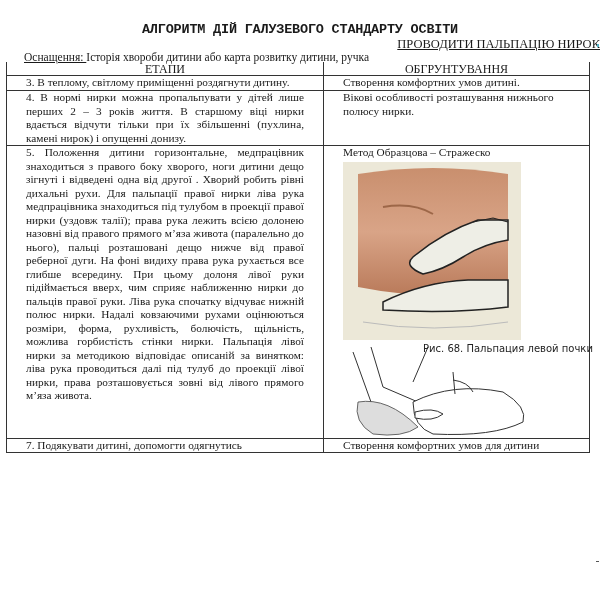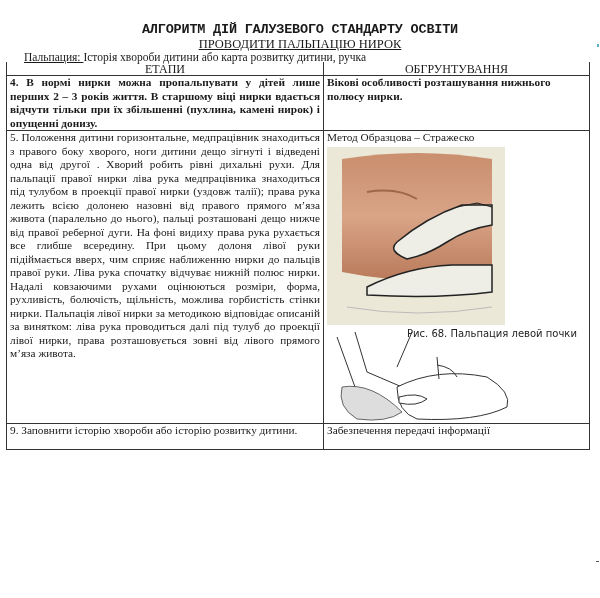--- a/index.html
+++ b/index.html
@@ -1,59 +1,63 @@
 <!DOCTYPE html>
 <html><head>
 <meta charset="utf-8">
 <style>
   html, body { margin:0; padding:0; background:#ffffff; }
   body { width:600px; height:598px; position:relative; overflow:hidden;
          font-family:"Liberation Serif", "DejaVu Serif", serif; color:#1a1a1a; }
   .title { position:absolute; left:0; width:600px; top:22px; text-align:center;
            font-weight:bold; font-size:13.5px; letter-spacing:-0.2px;font-family:Liberation Mono, monospace; }
-  .subtitle { position:absolute; left:0; width:600px; top:37px; text-align:center;
+  .subtitle { position:absolute; left:0; width:600px; top:37px; text-align:right;
               font-size:12.5px; text-decoration:underline; }
   .equip { position:absolute; left:24px; top:51px; font-size:11.5px; white-space:nowrap; }
   .equip .lbl { text-decoration:underline; }
   table.algo { position:absolute; left:6px; top:62px; width:583px; border-collapse:collapse;
                table-layout:fixed; font-size:11.3px; line-height:13.5px; }
   table.algo col.c1 { width:317px; }
   table.algo col.c2 { width:266px; }
-  table.algo td, table.algo th { border:1.2px solid #333; padding:0 3px; vertical-align:top; }
+  table.algo td, table.algo th { border:1.2px solid #333; padding:0 19px; vertical-align:top; }
   table.algo th { font-weight:normal; font-size:12px; text-align:center; height:12px; line-height:12px; padding-top:1px; }
   table.algo tr.head th { border-top:none; }
   td.just { text-align:justify; }
   .r1 td { height:30px; } .r2 td { height:12px; } .r3 td { height:14px; }
-  .r4 td { height:53px;font-weight:bold; } .r5 td { height:283px; } .r6 td { height:59px; }
+  .r4 td { height:53px; } .r5 td { height:283px; } .r6 td { height:59px; }
   .r7 td { height:13px; } .r8 td { height:12px; } .r9 td { height:25px; }
   .fig1 { margin-top:2px; width:178px; height:178px; background:#ece8d8; position:relative; overflow:hidden; }
   .fig2 { margin-top:2px; width:250px; height:96px; position:relative; }
   .fig-caption { position:absolute; left:80px; top:2px; font-family:"DejaVu Sans", sans-serif;
                  font-size:10px; line-height:9px; text-align:right; color:#222; }
   .edge-dot { position:absolute; left:597px; top:44px; width:2px; height:3px; background:#5ab4c8; }
   .edge-dash { position:absolute; left:596px; top:561px; width:3px; height:1px; background:#555; }
 </style>
 </head>
 <body>
 
 <div class="title">АЛГОРИТМ ДІЙ ГАЛУЗЕВОГО СТАНДАРТУ ОСВІТИ</div>
 <div class="subtitle">ПРОВОДИТИ ПАЛЬПАЦІЮ НИРОК</div>
 <div class="equip">
-  <span class="lbl">Пальпация: </span><span>Історія хвороби дитини або карта розвитку дитини, ручка</span>
+  <span class="lbl">Оснащення: </span><span>Історія хвороби дитини або карта розвитку дитини, ручка</span>
 </div>
 
 <table class="algo">
   <colgroup>
       <col class="c1">
       <col class="c2">
     </colgroup>
   <tbody>
       <tr class="head">
     <th>ЕТАПИ</th>
     <th>ОБГРУНТУВАННЯ</th>
+  </tr>
+  <tr class="r3">
+    <td>3. В теплому, світлому приміщенні роздягнути дитину.</td>
+    <td>Створення комфортних умов дитині.</td>
   </tr>
   <tr class="r4">
     <td class="just">4. В нормі нирки можна пропальпувати у дітей лише перших 2 – 3 років життя. В старшому віці нирки вдається відчути тільки при їх збільшенні (пухлина, камені нирок) і опущенні донизу.</td>
     <td>Вікові особливості розташування нижнього полюсу нирки.</td>
   </tr>
   <tr class="r5">
     <td class="just">5. Положення дитини горизонтальне, медпрацівник знаходиться з правого боку хворого, ноги дитини дещо зігнуті і відведені одна від другої . Хворий робить рівні дихальні рухи. Для пальпації правої нирки ліва рука медпрацівника знаходиться під тулубом в проекції правої нирки (уздовж талії); права рука лежить всією долонею назовні від правого прямого м’яза живота (паралельно до нього), пальці розташовані дещо нижче від правої реберної дуги. На фоні видиху права рука рухається все глибше всередину. При цьому долоня лівої руки підіймається вверх, чим сприяє наближенню нирки до пальців правої руки. Ліва рука спочатку відчуває нижній полюс нирки. Надалі ковзаючими рухами оцінюються розміри, форма, рухливість, болючість, щільність, можлива горбистість стінки нирки. Пальпація лівої нирки за методикою відповідає описаній за винятком: ліва рука проводиться далі під тулуб до проекції лівої нирки, права розташовується зовні від лівого прямого м’яза живота.</td>
     <td>
       <div>Метод Образцова – Стражеско</div>
       <div class="fig1">
@@ -78,21 +82,21 @@
           <path d="M10 10 L28 60 M28 5 L40 45 L75 60 M85 5 L70 40" stroke="#333" stroke-width="1" fill="none"></path>
           <path d="M15 60 Q45 55 75 85 Q60 96 30 92 Q10 80 15 60 Z" fill="#ddd" stroke="#444" stroke-width="0.8"></path>
           <path d="M70 60 Q110 40 160 50 Q185 65 180 80 Q150 95 90 92 Q70 85 70 60 Z" fill="#fff" stroke="#333" stroke-width="1"></path>
           <path d="M72 70 Q90 65 100 72 Q90 80 72 76 Z" fill="#fff" stroke="#333" stroke-width="1"></path>
           <path d="M110 30 L112 52 M110 38 Q125 40 130 50" stroke="#333" stroke-width="1" fill="none"></path>
         </svg>
         <div class="fig-caption">Рис. 68. Пальпация левой почки</div>
       </div>
     </td>
   </tr>
-  <tr class="r9">
-    <td>9. Заповнити історію хвороби або історію розвитку дитини.</td>
-    <td>Забезпечення передачі інформації</td>
+  <tr class="r7">
+    <td>7. Подякувати дитині, допомогти одягнутись</td>
+    <td>Створення комфортних умов для дитини</td>
   </tr>
 </tbody>
   </table>
 
 <div class="edge-dot"></div>
 <div class="edge-dash"></div>
 
 </body></html>

